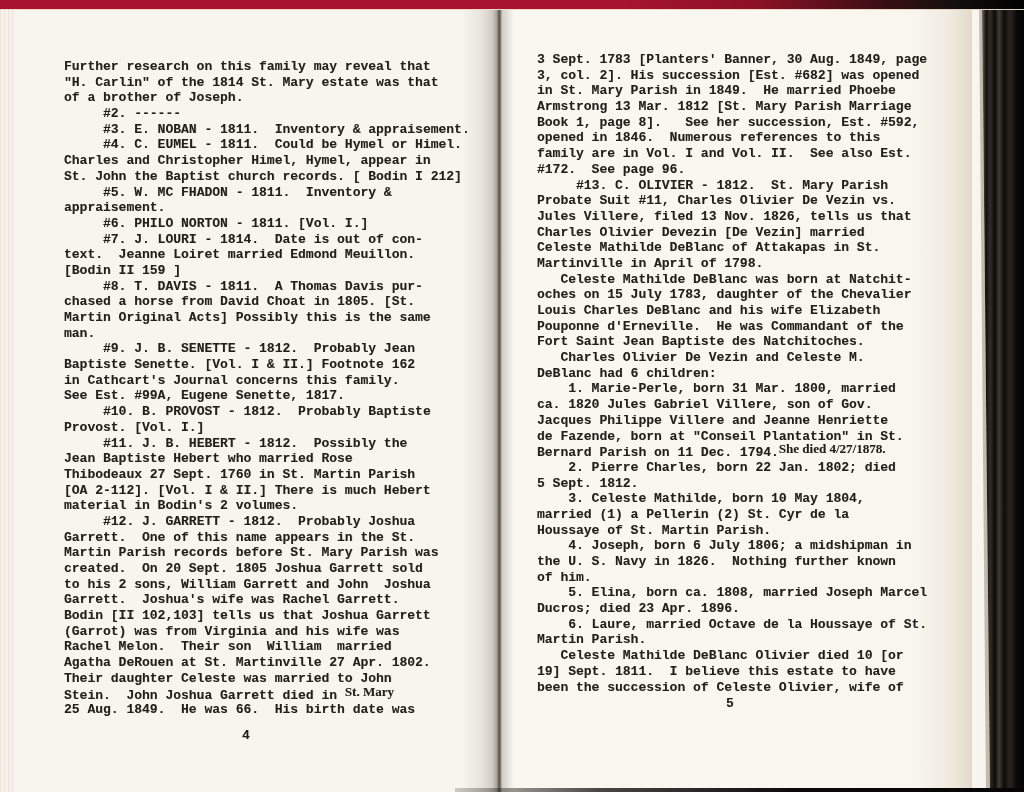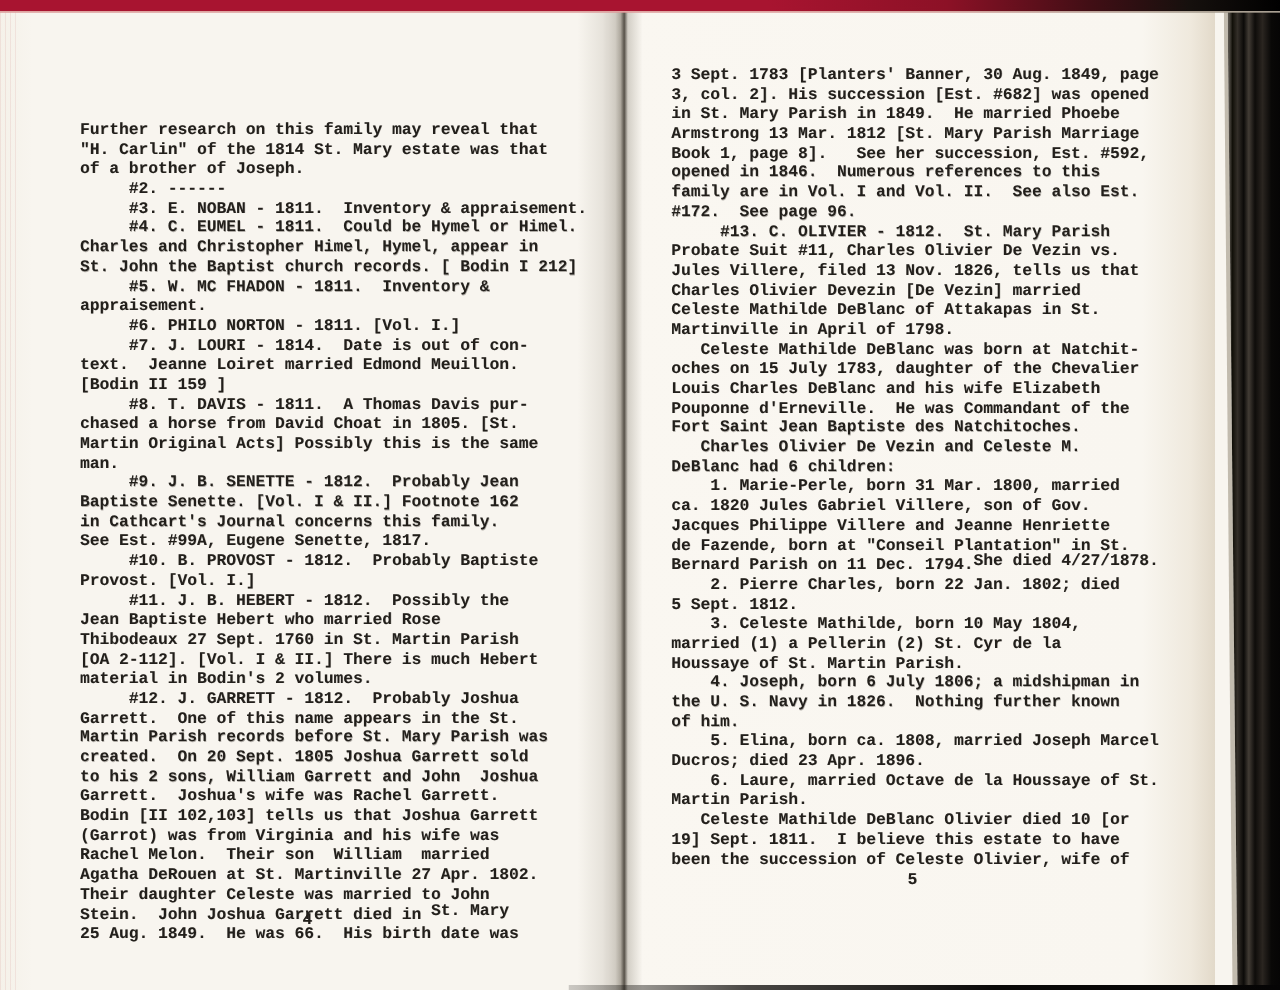--- a/index.html
+++ b/index.html
@@ -21,25 +21,25 @@
     position:absolute;left:0;top:9px;width:14px;height:783px;
     background:repeating-linear-gradient(90deg,rgba(198,110,110,0.13) 0 1px,rgba(0,0,0,0) 1px 4px);
     pointer-events:none;
   }
   .text-block{
     position:absolute;white-space:pre;
     font-size:13px;line-height:15.7px;font-weight:700;
     color:var(--ink,#221f1b);
     text-shadow:0.3px 0.3px 0 rgba(45,40,33,0.35);
   }
-  .tb-left{left:64px;top:59px;margin-top:37px;}
+  .tb-left{left:64px;top:59px;}
   .tb-right{left:51px;top:52px;}
   .tline{height:15.7px;}
   .u{text-decoration-thickness:1.5px;text-underline-offset:2.5px;}
-  .r{position:relative;top:-3px;display:inline-block;}
+  .r{position:relative;top:-3px;display:inline-block;font-family:Liberation Serif, serif;}
   .page-num{
     position:absolute;font-size:13px;font-weight:700;
     color:var(--ink,#221f1b);text-shadow:0.3px 0.3px 0 rgba(45,40,33,0.35);
   }
   .pn-left{left:242px;top:728px;}
   .pn-right{left:240px;top:696px;}
   .top-band{
     position:absolute;top:0;left:0;width:1024px;height:9px;
     background:linear-gradient(90deg,var(--band-red,#a81430) 0%,var(--band-red,#a81430) 60%,#8c1126 74%,#420e15 85%,#15100d 93%,#000 100%);
     border-bottom:1px solid rgba(250,236,216,0.9);

